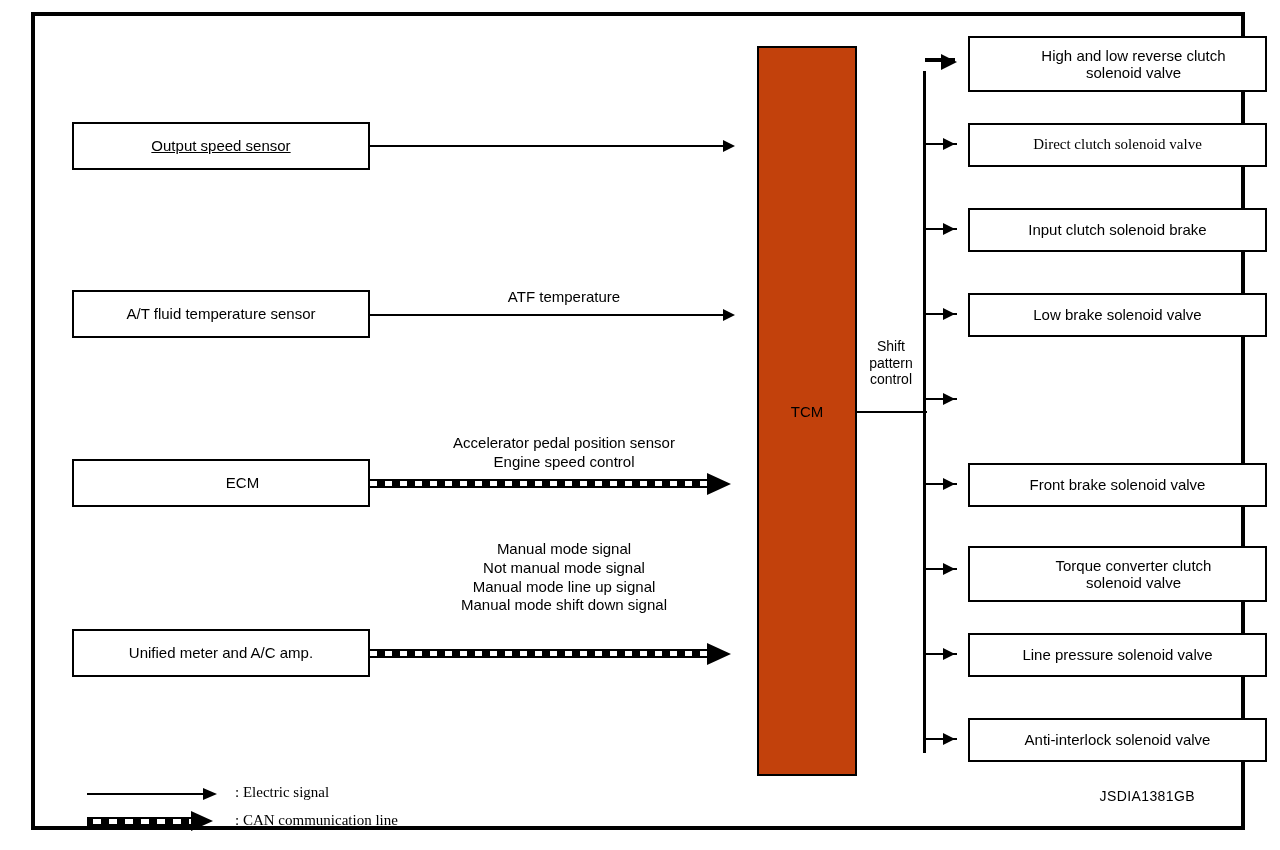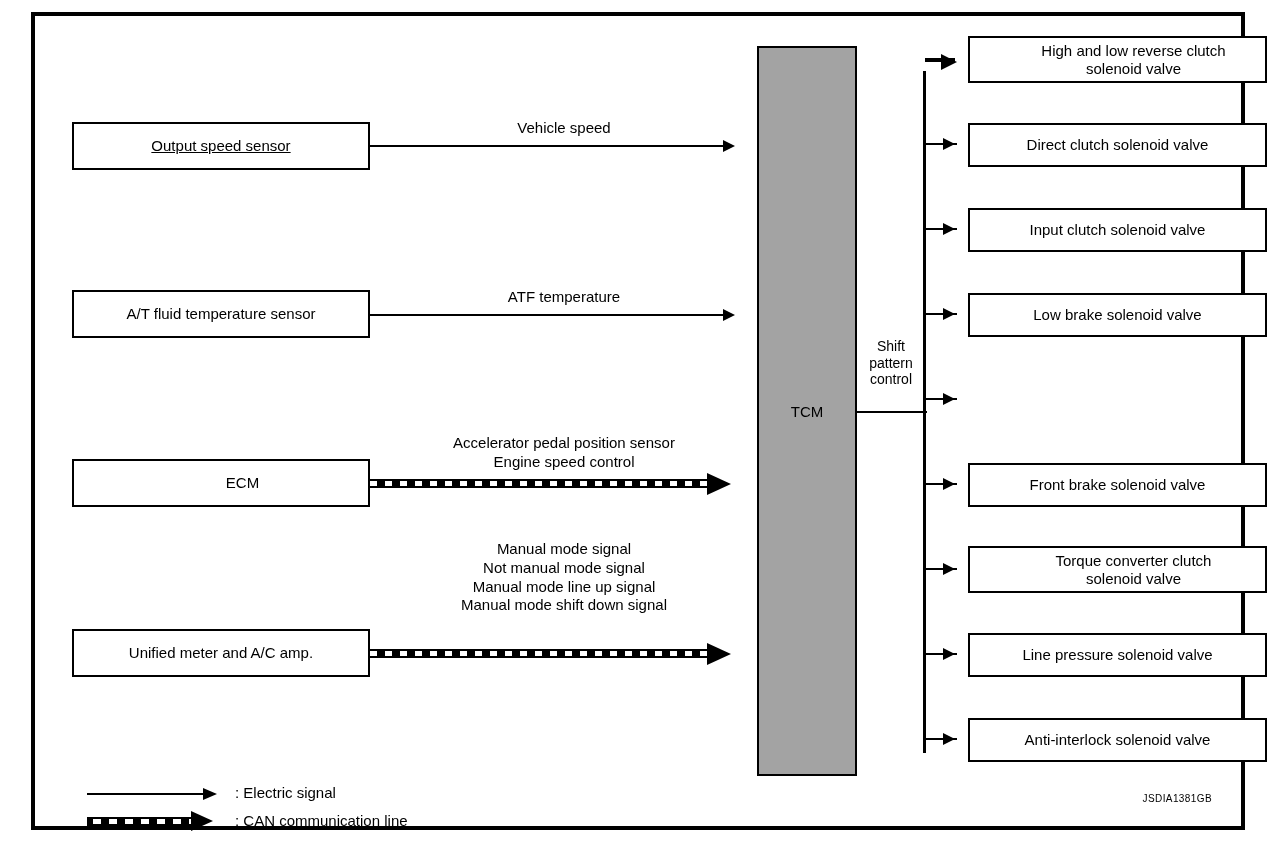--- a/index.html
+++ b/index.html
@@ -17,26 +17,26 @@
     position:absolute;box-sizing:border-box;border:2px solid #000;background:#fff;
     display:flex;align-items:center;justify-content:center;text-align:center;
     font-size:15px;line-height:1.15;font-weight:400;
   }
 
   
   .src{left:37px;width:298px;height:48px;}
 
   
   .sol{left:933px;width:299px;height:44px;}
-  .sol.two{height:47px;padding-left:32px;}
+  .sol.two{height:56px;padding-left:32px;}
 
   
   #tcm-box{
     position:absolute;left:722px;top:30px;width:100px;height:730px;
-    box-sizing:border-box;border:2px solid #000;background:#a3a3a3;
+    box-sizing:border-box;border:2px solid #000;background:#c2410c;
     display:flex;align-items:center;justify-content:center;font-size:15px;
   }
 
   
   #shift-label{
     position:absolute;left:824px;top:322px;width:64px;
     text-align:center;font-size:14px;line-height:1.18;
   }
   #shift-underline{
     position:absolute;left:822px;top:395px;width:70px;height:2px;background:#000;
@@ -74,36 +74,36 @@
     background-image:repeating-linear-gradient(to right,#fff 0px,#fff 7px,#000 7px,#000 15px);
   }
 
   
   .sig-label{
     position:absolute;text-align:center;font-size:15px;line-height:1.25;
   }
 
   
   #legend{position:absolute;left:52px;top:765px;width:420px;font-size:15px;}
-  .leg-row{position:relative;height:28px;}
+  .leg-row{position:relative;height:28px;font-family:Liberation Serif, serif;}
   .leg-text{position:absolute;left:148px;top:3px;font-size:15px;white-space:nowrap;}
   .leg-thin{position:absolute;left:0;top:12px;width:118px;height:2px;background:#000;}
   .leg-thin-arrow{position:absolute;left:116px;top:7px;width:0;height:0;
     border-top:6px solid transparent;border-bottom:6px solid transparent;border-left:14px solid #000;}
   .leg-can{position:absolute;left:0;top:8px;width:108px;height:9px;background:#000;}
   .leg-can::after{
     content:"";position:absolute;left:6px;top:2px;right:0;height:5px;
     background-image:repeating-linear-gradient(to right,#fff 0px,#fff 8px,#000 8px,#000 16px);
   }
   .leg-can-arrow{position:absolute;left:104px;top:2px;width:0;height:0;
     border-top:10px solid transparent;border-bottom:10px solid transparent;border-left:22px solid #000;}
 
   
   #ref-code{
-    position:absolute;right:29px;bottom:22px;font-size:10px;letter-spacing:.4px;
+    position:absolute;right:46px;bottom:22px;font-size:14px;letter-spacing:.4px;
   }
 </style>
 </head>
 <body>
 
 <div id="diagram">
   <div class="frame">
 
     <div class="box src" style="top:106px;text-decoration:underline;">
       <span>Output speed sensor</span>
@@ -114,21 +114,20 @@
     </div>
 
     <div class="box src" style="top:443px;padding-left:43px;">
       <span>ECM</span>
     </div>
 
     <div class="box src" style="top:613px;">
       <span>Unified meter and A/C amp.</span>
     </div>
 
-    <div class="sig-label" style="left:337px;top:103px;width:384px;">Vehicle speed</div>
     <div class="sig-line" style="left:335px;top:129px;width:356px;"></div>
     <div class="arrow-thin" style="left:688px;top:124px;"></div>
 
     <div class="sig-label" style="left:337px;top:272px;width:384px;">ATF temperature</div>
     <div class="sig-line" style="left:335px;top:298px;width:356px;"></div>
     <div class="arrow-thin" style="left:688px;top:293px;"></div>
 
     <div class="sig-label" style="left:337px;top:418px;width:384px;">
       <div>Accelerator pedal position sensor</div>
       <div>Engine speed control</div>
@@ -185,26 +184,26 @@
     <div class="branch-h" style="top:722px;width:32px;"></div>
     <div class="arrow-thin" style="left:908px;top:717px;"></div>
 
     <div class="box sol two" style="top:20px;">
       <span>
         <span>High and low reverse clutch</span><br>
         <span>solenoid valve</span>
       </span>
     </div>
 
-    <div class="box sol" style="top:107px;">
+    <div class="box sol" style="top:107px;font-family:Liberation Serif, serif;">
       <span>Direct clutch solenoid valve</span>
     </div>
 
     <div class="box sol" style="top:192px;">
-      <span>Input clutch solenoid valve</span>
+      <span>Input clutch solenoid brake</span>
     </div>
 
     <div class="box sol" style="top:277px;">
       <span>Low brake solenoid valve</span>
     </div>
 
 
     <div class="box sol" style="top:447px;">
       <span>Front brake solenoid valve</span>
     </div>

